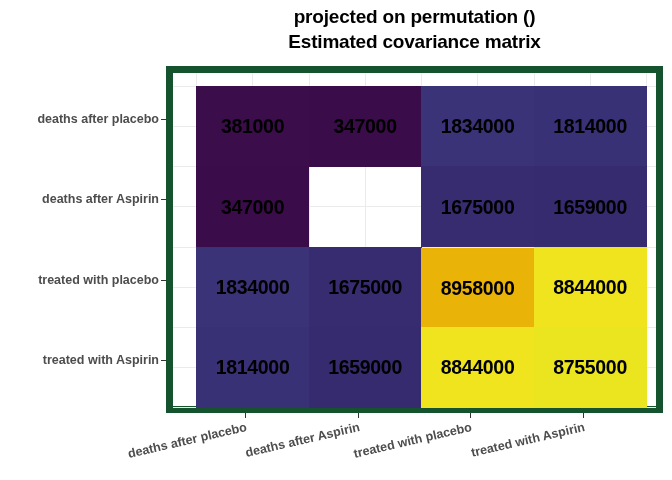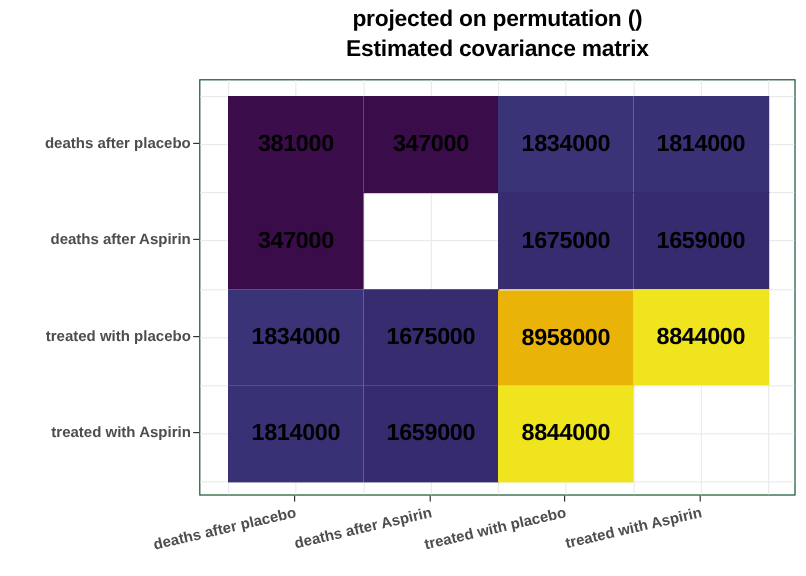--- a/index.html
+++ b/index.html
@@ -38,21 +38,21 @@
   #title .tline { display: block; }
 
   
   #panel {
     position: absolute;
     left: 166px;
     top: 66px;
     width: 497px;
     height: 347px;
     background: #ffffff;
-    border: 1px solid #14532d;
+    border: 7px solid #14532d;
     box-sizing: border-box;
   }
 
   .gridline-v {
     position: absolute;
     top: 0;
     bottom: 0;
     width: 1px;
     background: #ebebeb;
   }
@@ -192,20 +192,23 @@
         </div>
         <div class="tile" style="left: 0px; top: 240.75px; width: 113.1px; height: 80.85px; background: rgb(57, 49, 118);">
           <div class="tile-label">1814000</div>
         </div>
         <div class="tile" style="left: 112.5px; top: 240.75px; width: 113.1px; height: 80.85px; background: rgb(53, 43, 110);">
           <div class="tile-label">1659000</div>
         </div>
         <div class="tile" style="left: 225px; top: 240.75px; width: 113.1px; height: 80.85px; background: rgb(239, 228, 30);">
           <div class="tile-label">8844000</div>
         </div>
+        <div class="tile" style="left: 337.5px; top: 240.75px; width: 113.1px; height: 80.85px; background: rgb(234, 229, 31);">
+          <div class="tile-label">8755000</div>
+        </div>
       </div>
   </div>
 
   <div id="yaxis">
       <div class="ylabel" style="top: 119.125px; right: 513px;">deaths after placebo</div>
       <div class="ytick" style="left: 161px; top: 119px;"></div>
       <div class="ylabel" style="top: 199.375px; right: 513px;">deaths after Aspirin</div>
       <div class="ytick" style="left: 161px; top: 199px;"></div>
       <div class="ylabel" style="top: 279.625px; right: 513px;">treated with placebo</div>
       <div class="ytick" style="left: 161px; top: 280px;"></div>

